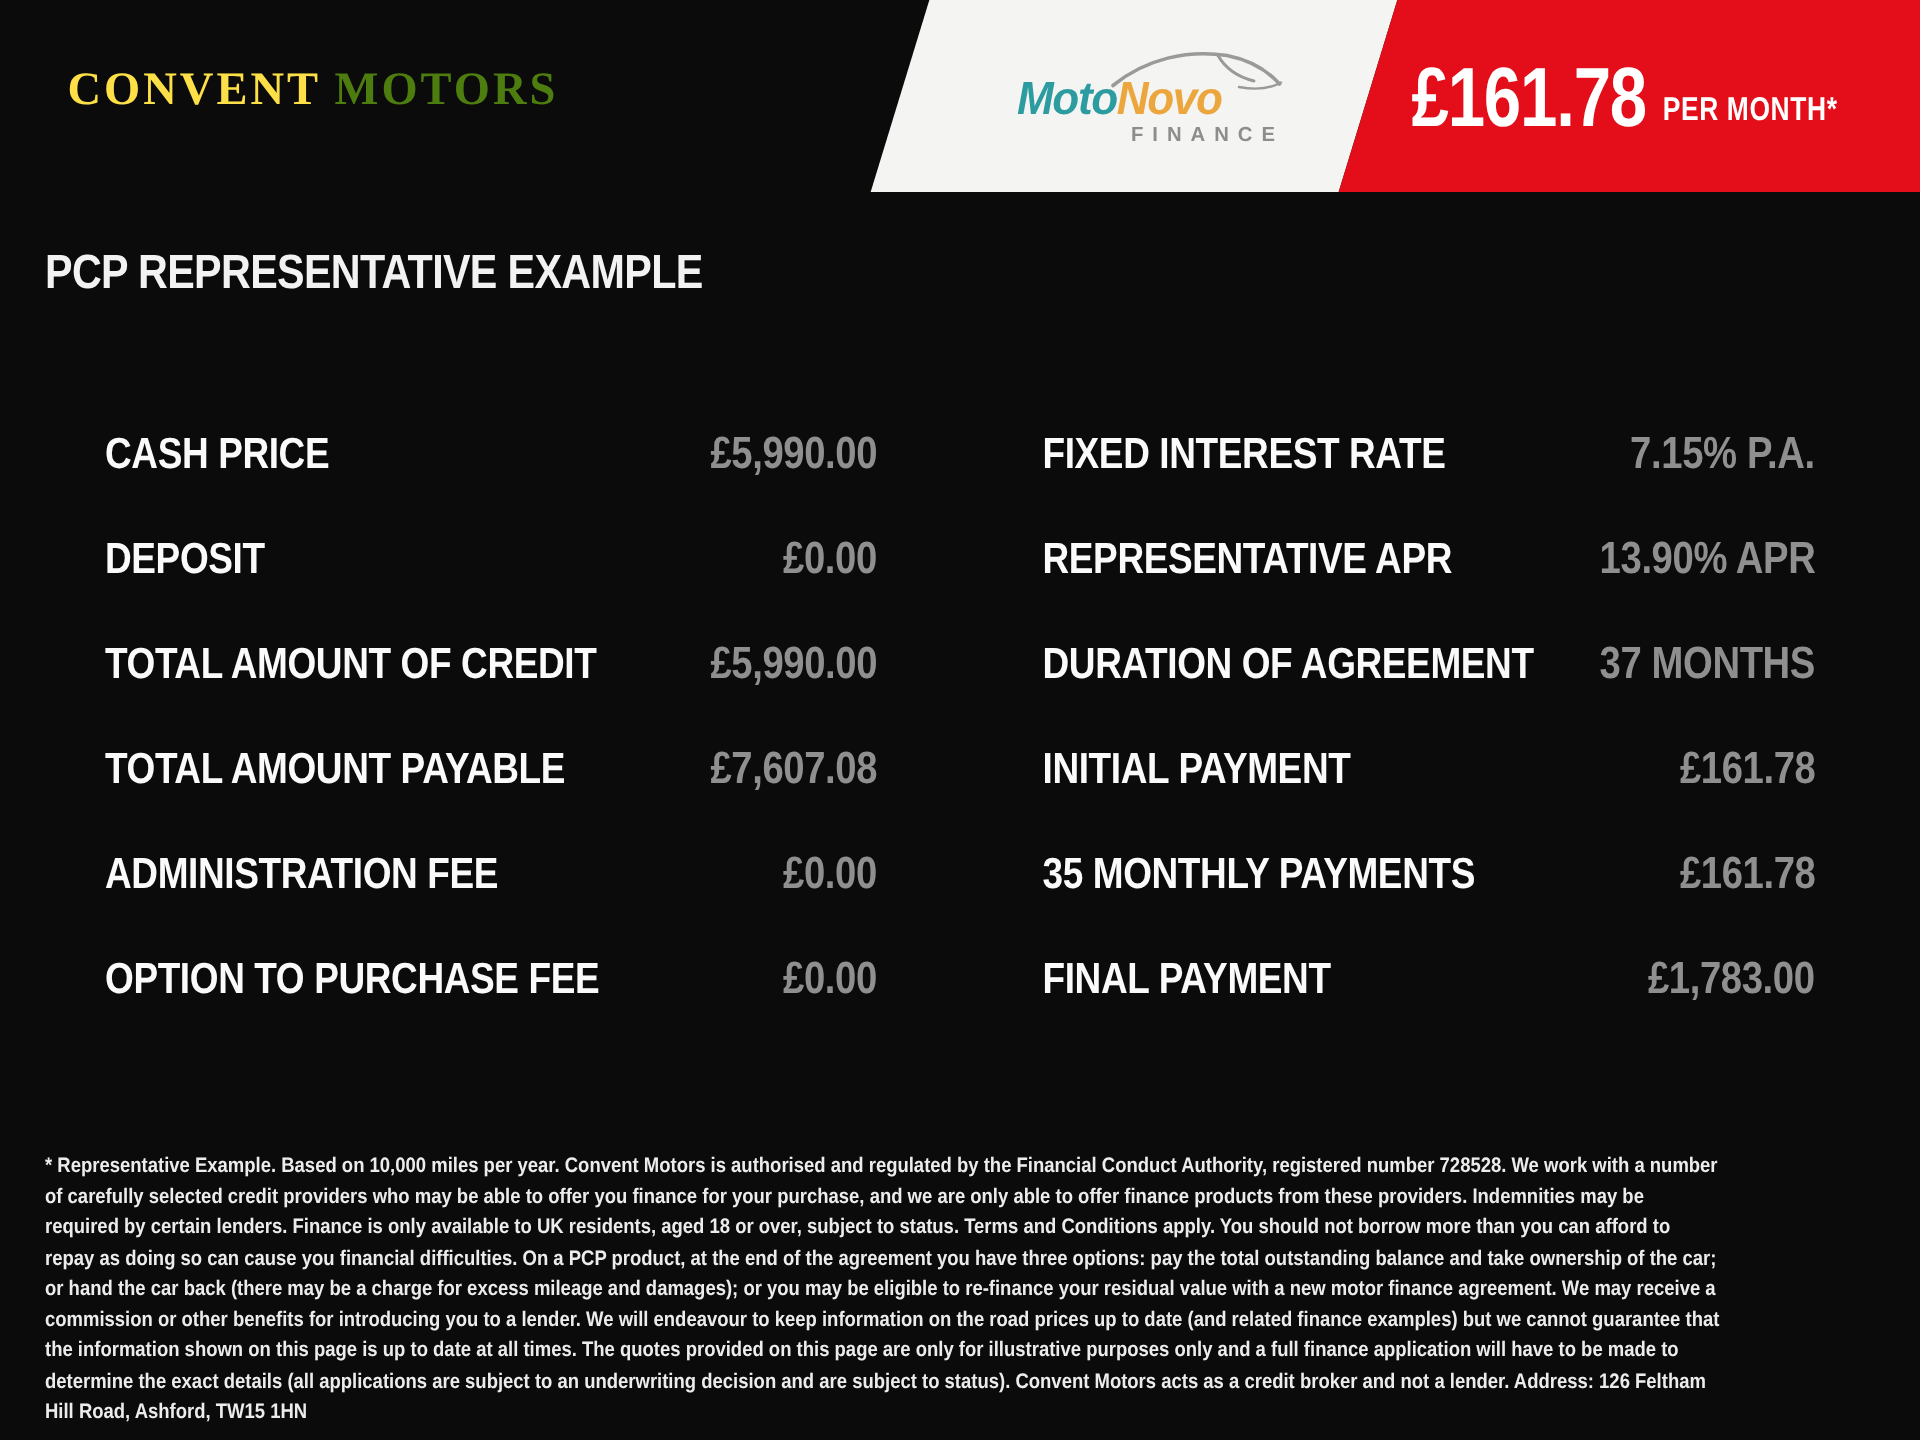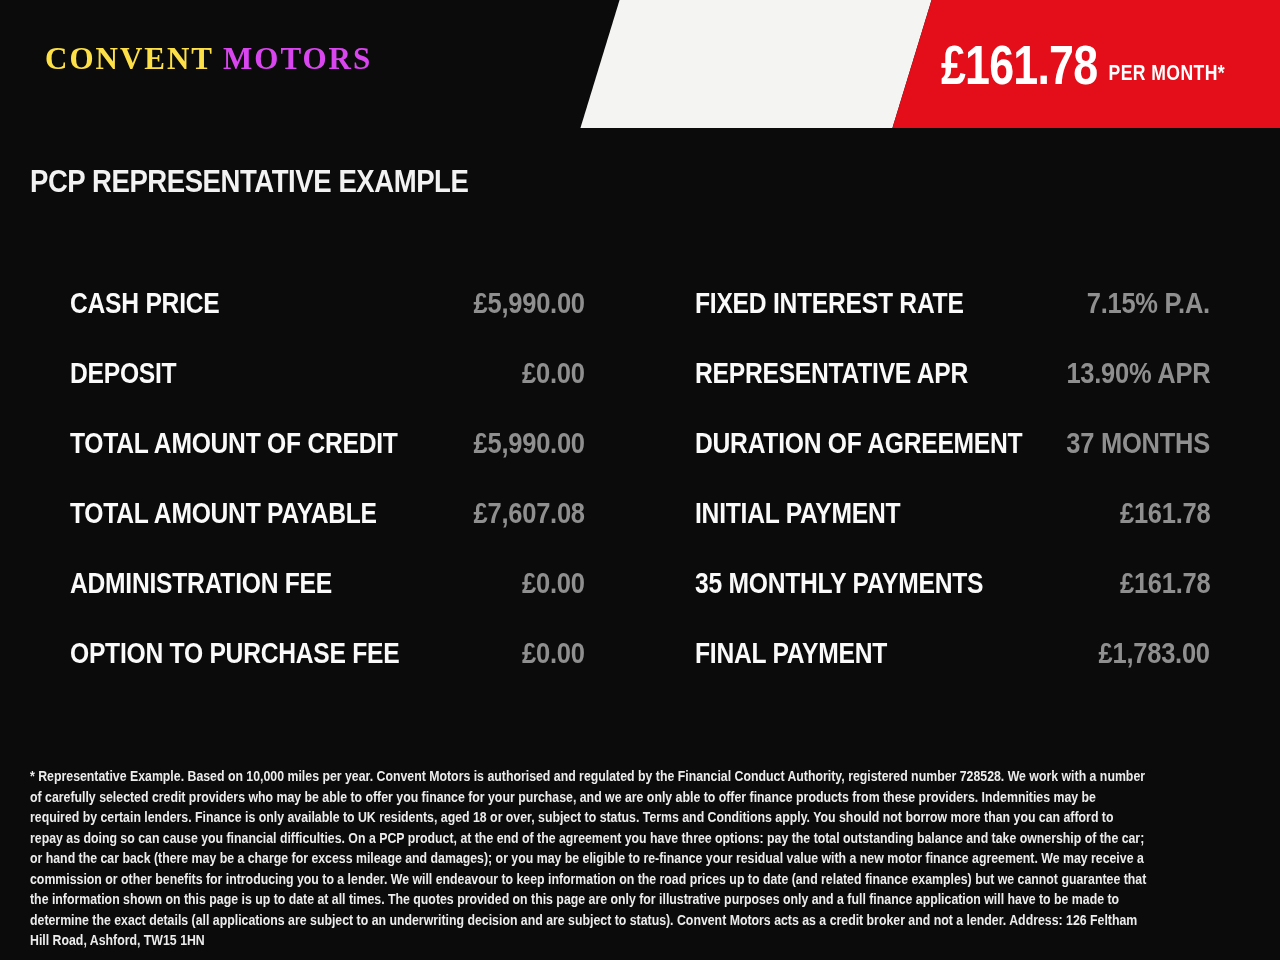--- a/index.html
+++ b/index.html
@@ -21,21 +21,21 @@
     position:absolute; left:912px; top:0; width:430px; height:128px;
     background:#e30e19; transform:skewX(-17deg);
   }
 
   .dealer-logo {
     position:absolute; left:45px; top:41px;
     font-family:"Liberation Serif", serif; font-weight:bold;
     font-size:31px; letter-spacing:2px; white-space:nowrap;
   }
   .dealer-primary { color:#fde047; margin-right:9px; }
-  .dealer-secondary { color:#d946ef; }
+  .dealer-secondary { color:#4d7c0f; }
 
   .motonovo { position:absolute; left:678px; top:30px; width:178px; height:72px; }
   .mn-car { position:absolute; right:-4px; top:-3px; }
   .mn-text {
     position:absolute; left:0; top:18px;
     font-size:31px; font-weight:bold; font-style:italic;
     letter-spacing:-1px; white-space:nowrap;
     transform:scaleX(.95); transform-origin:left center;
   }
   .mn-moto { color:#2d9ca0; }
@@ -84,20 +84,31 @@
 <body>
 
 <header class="topbar">
   <div class="band-white"></div>
   <div class="band-red"></div>
 
   <div class="dealer-logo">
     <span class="dealer-primary">CONVENT</span><span class="dealer-secondary">MOTORS</span>
   </div>
 
+  <div class="motonovo">
+    <svg class="mn-car" width="122" height="36" viewBox="0 0 122 36" aria-hidden="true">
+      <path d="M4 30 C 26 12, 54 6, 80 10 C 95 13, 107 20, 115 29" fill="none" stroke="#9a9a9a" stroke-width="2.4" stroke-linecap="round"></path>
+      <path d="M74 10 C 78 17, 86 24, 98 27" fill="none" stroke="#9a9a9a" stroke-width="2" stroke-linecap="round"></path>
+      <path d="M88 31 C 99 33, 109 32, 116 28" fill="none" stroke="#9a9a9a" stroke-width="1.6" stroke-linecap="round"></path>
+    </svg>
+    <div class="mn-text">
+      <span class="mn-moto">Moto</span><span class="mn-novo">Novo</span>
+    </div>
+    <div class="mn-finance">FINANCE</div>
+  </div>
 
   <div class="price-block">
     <span class="price">£161.78</span>
     <span class="price-suffix">PER MONTH*</span>
   </div>
 </header>
 
 <h1 class="page-title">PCP REPRESENTATIVE EXAMPLE</h1>
 
 <section class="fin-table">

